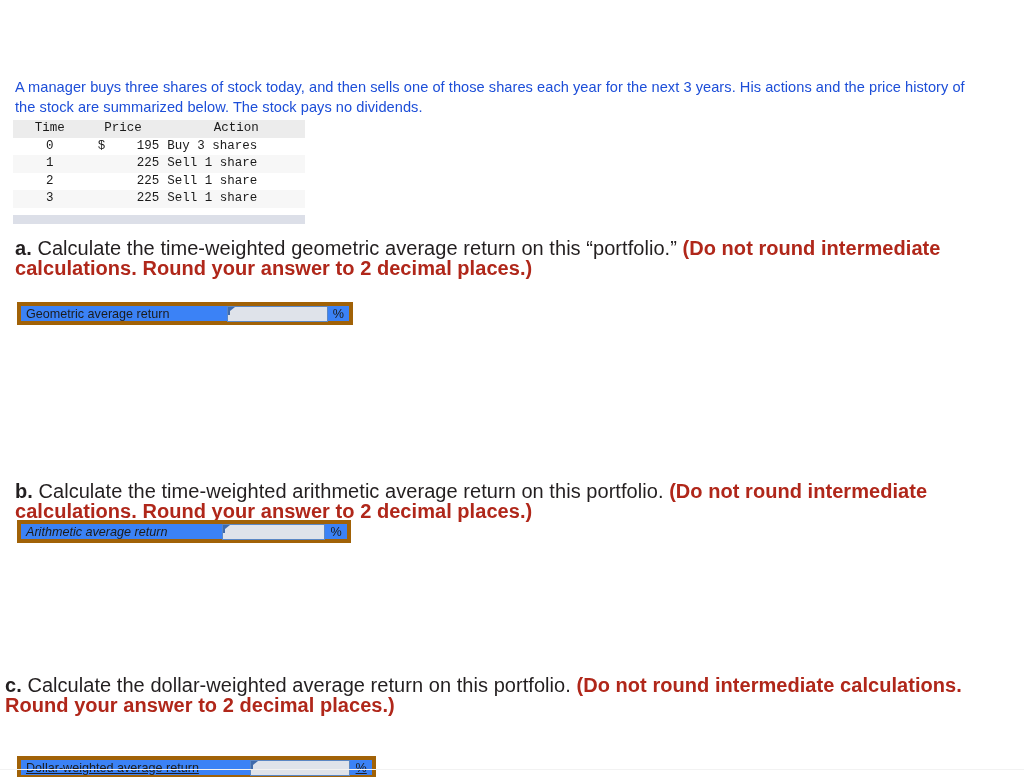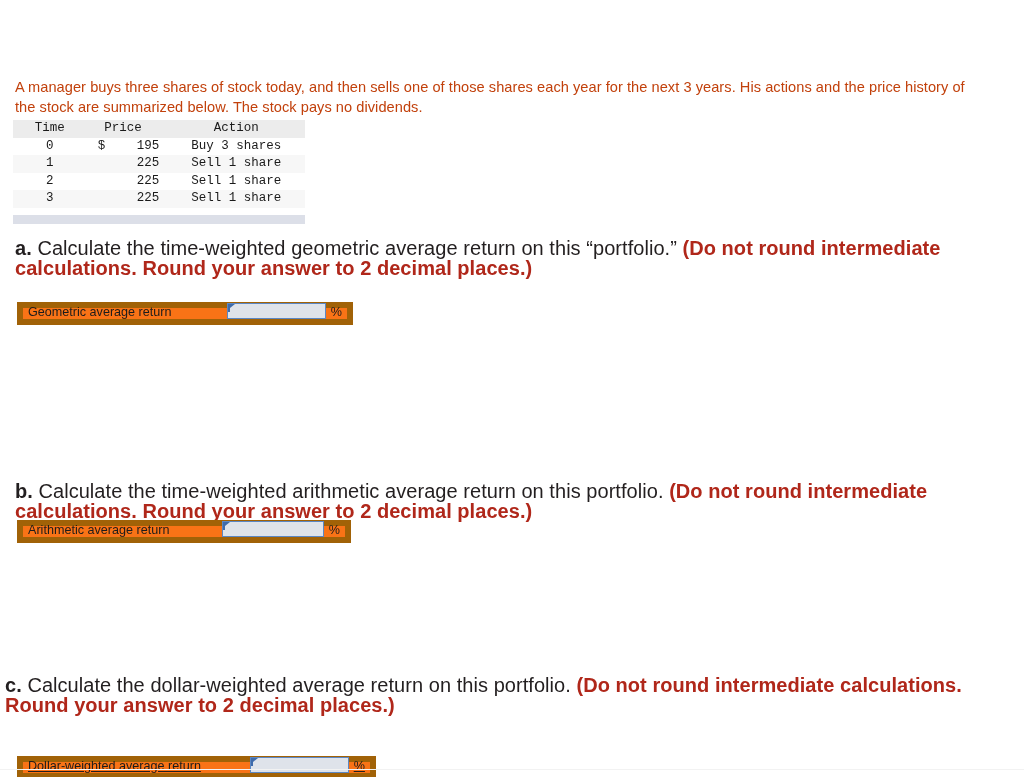--- a/index.html
+++ b/index.html
@@ -23,21 +23,21 @@
   }
 
   
   .intro {
     position: absolute;
     left: 15px;
     top: 62px;
     width: 952px;
     font-size: 14.6px;
     line-height: 20px;
-    color: #c2410c;
+    color: #1d4ed8;
     letter-spacing: 0.05px;
   }
 
   
   .data-table-wrap {
     position: absolute;
     left: 13px;
     top: 120px;
     width: 292px;
   }
@@ -61,21 +61,21 @@
   table.data-table thead th.c-time { width: 62px; text-align: center; }
   table.data-table thead th.c-price { width: 78px; text-align: center; }
   table.data-table thead th.c-action { width: 152px; text-align: center; }
 
   table.data-table tbody tr.odd { background: #f7f7f7; }
   table.data-table tbody tr.even { background: #ffffff; }
 
   td.c-time { text-align: center; }
   td.c-price { text-align: right; padding-right: 12px; }
   td.c-price .cur { float: left; padding-left: 11px; }
-  td.c-action { text-align: center; padding-right: 14px; }
+  td.c-action { text-align: left; padding-right: 14px; }
 
   .table-footer-strip {
     height: 9px;
     background: #dcdfe8;
     margin-top: 4px;
   }
   .table-footer-gap {
     height: 3px;
     background: #ffffff;
   }
@@ -91,23 +91,23 @@
   .question .qlabel { font-weight: bold; }
   .question .note {
     color: #b0271a;
     font-weight: bold;
   }
 
   
   .answer-row {
     position: absolute;
     display: flex;
-    align-items: flex-end;
-    background: #f97316;
-    border: 6px solid #a16207;
+    align-items: center;
+    background: #3b82f6;
+    border: 4px solid #a16207;
     box-sizing: border-box;
     height: 23px;
   }
   .answer-label {
     display: flex;
     align-items: center;
     padding-left: 5px;
     font-size: 12.6px;
     color: #1c1c1c;
     box-sizing: border-box;
@@ -227,21 +227,21 @@
       <span class="cursor-flag"></span>
     </div>
     <div class="answer-pct" style="width:22px;">%</div>
   </div>
 
   <div class="question" style="left:15px; top:482px; width:935px;">
     <span class="qlabel">b.</span><span> Calculate the time-weighted arithmetic average return on this portfolio. </span><span class="note">(Do not round intermediate calculations. Round your answer to 2 decimal places.)</span>
   </div>
 
   <div class="answer-row" style="left:17px; top:520px; width:334px;">
-    <div class="answer-label" style="width:205px;">Arithmetic average return</div>
+    <div class="answer-label" style="width:205px;font-style:italic;">Arithmetic average return</div>
     <div class="answer-input-cell" style="width:105px;">
       <input class="answer-input" type="text" placeholder="" style="">
       <span class="cursor-flag"></span>
     </div>
     <div class="answer-pct" style="width:22px;">%</div>
   </div>
 
   <div class="question" style="left:5px; top:676px; width:960px;">
     <span class="qlabel">c.</span><span> Calculate the dollar-weighted average return on this portfolio. </span><span class="note">(Do not round intermediate calculations. Round your answer to 2 decimal places.)</span>
   </div>

